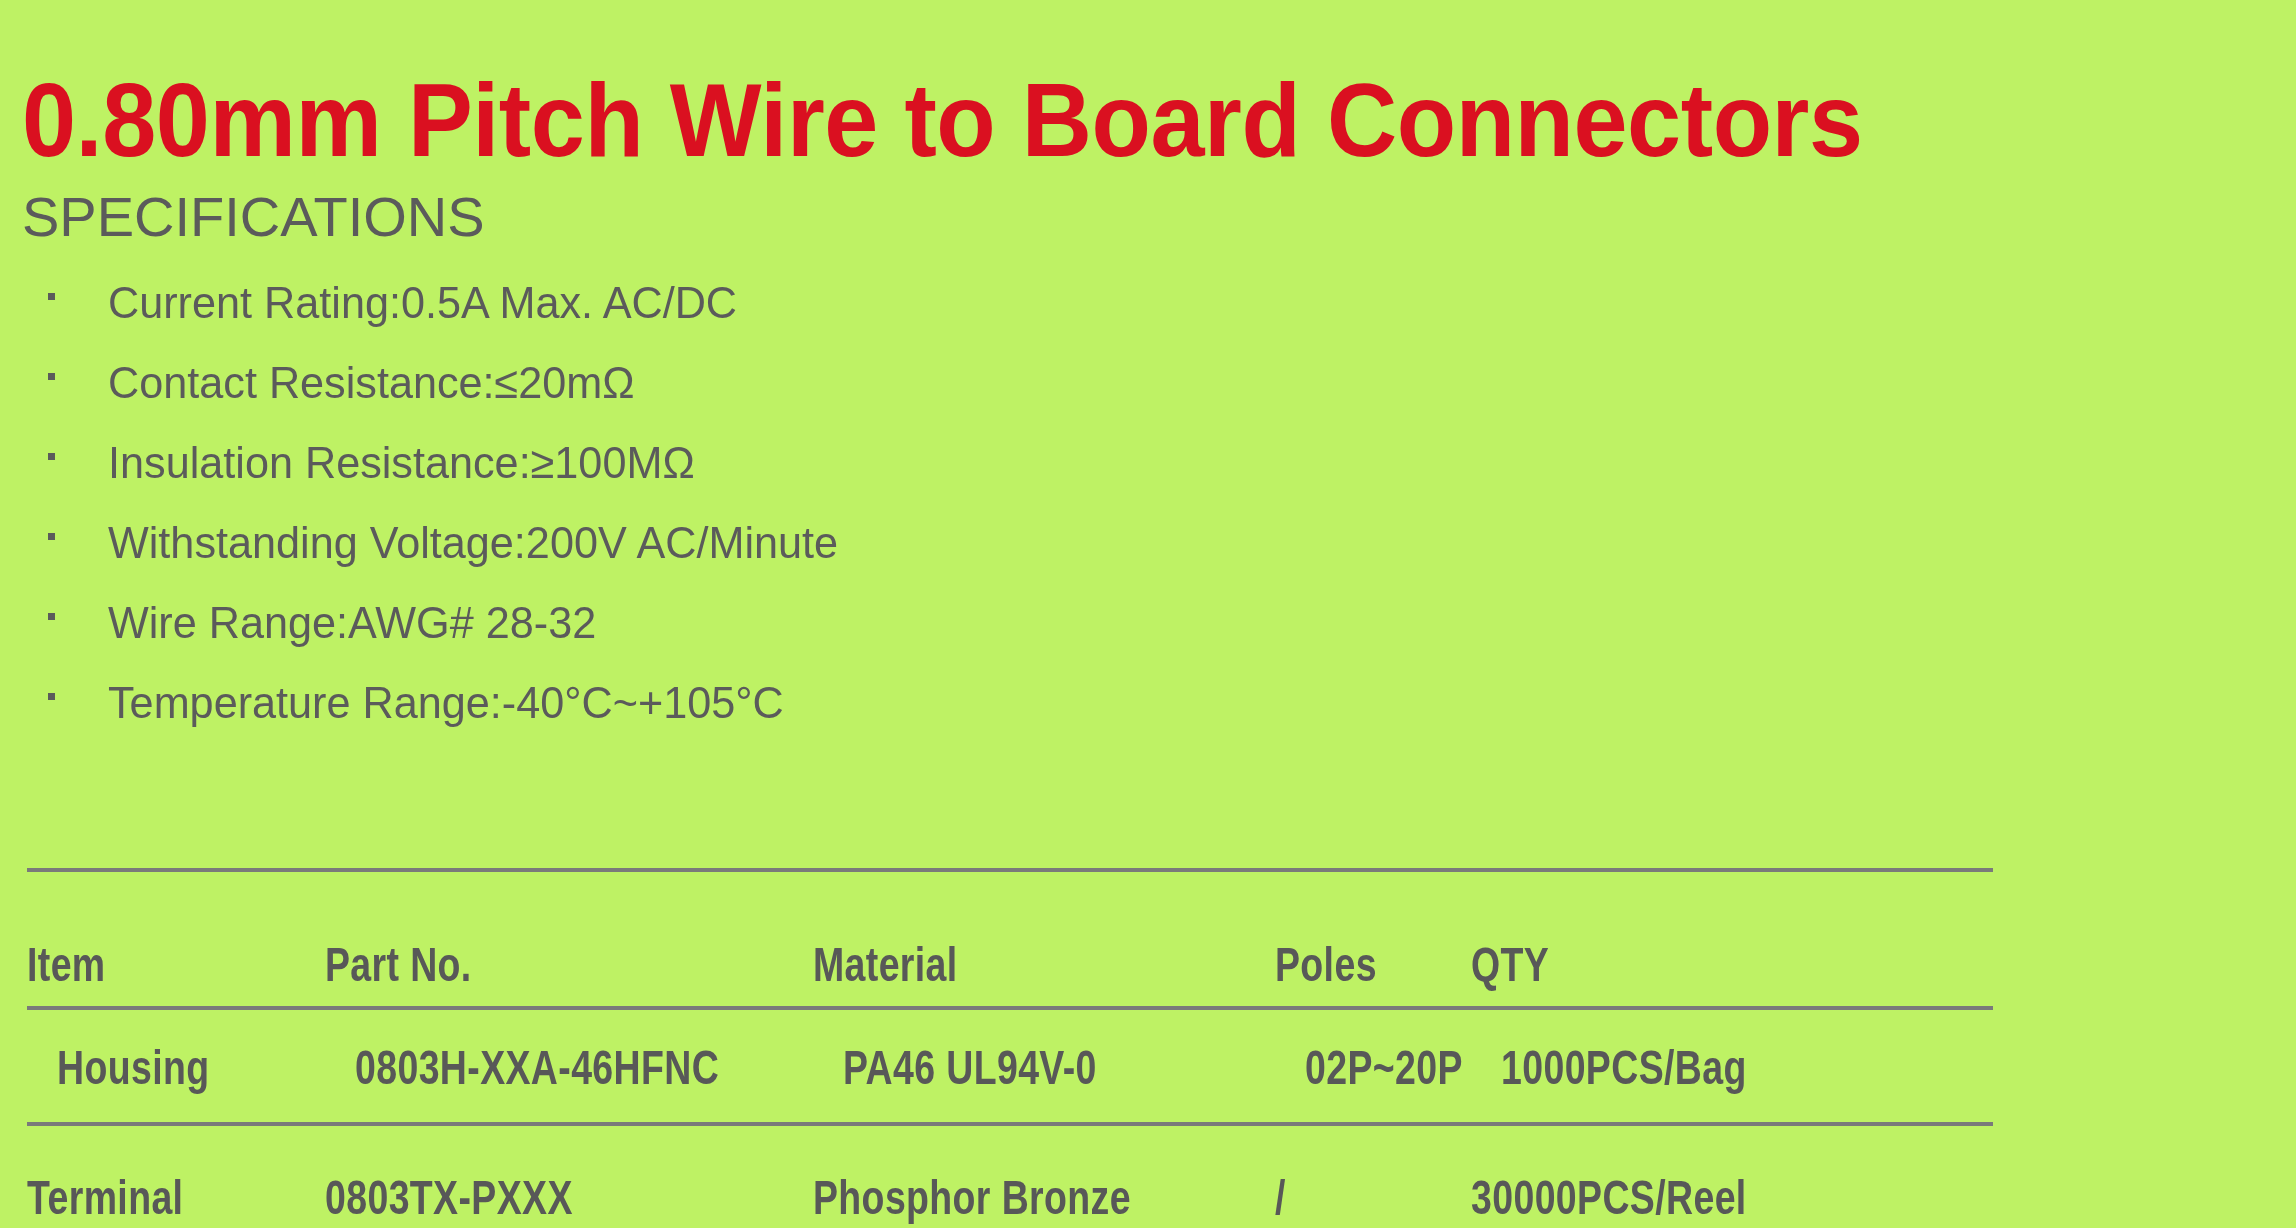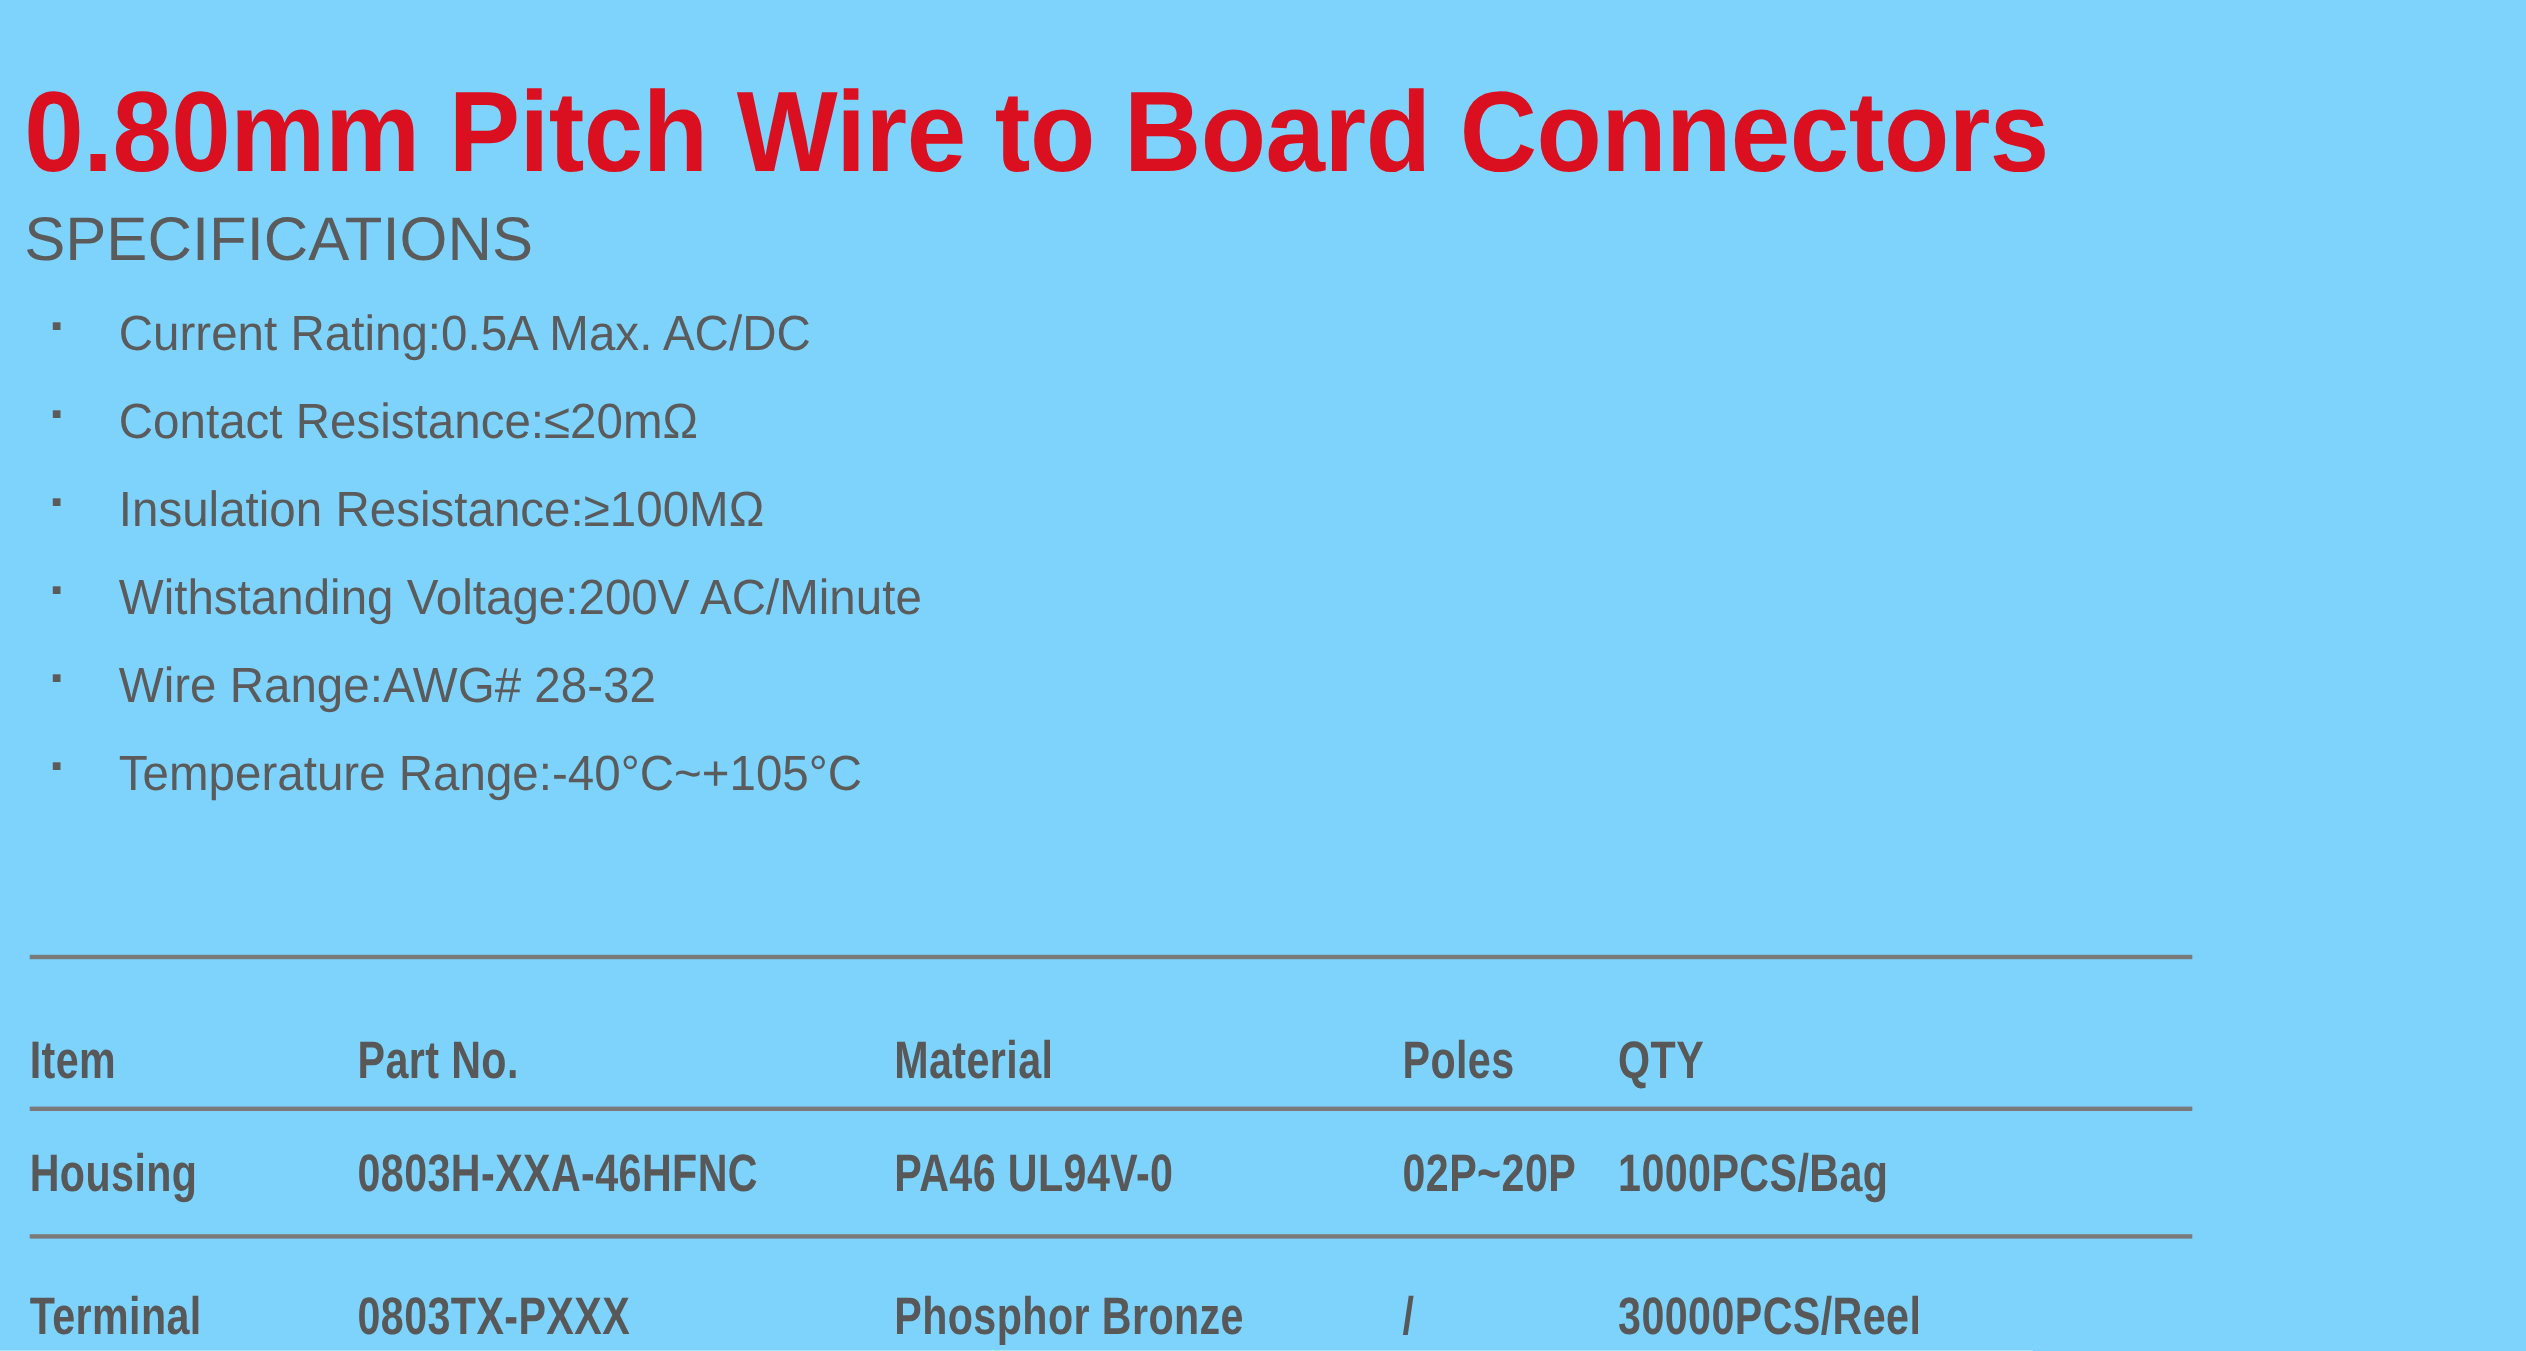--- a/index.html
+++ b/index.html
@@ -12,21 +12,21 @@
     height: 1228px;
     overflow: hidden;
     font-family: "Liberation Sans", "DejaVu Sans", sans-serif;
     -webkit-font-smoothing: antialiased;
   }
 
   .page {
     position: relative;
     width: 2296px;
     height: 1228px;
-    background: #7dd3fc;
+    background: #bef264;
   }
 
   
   .title {
     position: absolute;
     left: 22px;
     top: -4px;
     width: 2250px;
     color: #da1020;
     font-family: "Liberation Sans Narrow", "Liberation Sans", sans-serif;
@@ -108,21 +108,21 @@
   .rule-bottom { top: 254px; }
 
   .trow {
     position: absolute;
     left: 0;
     width: 1966px;
     height: 60px;
     white-space: nowrap;
   }
   .trow-head { top: 48px; margin-top: 19px; }
-  .trow-1    { top: 170px; }
+  .trow-1    { top: 170px; margin-left: 30px; }
   .trow-2    { top: 300px; }
 
   .cell {
     position: absolute;
     top: 0;
     color: #585858;
     font-family: "Liberation Sans Narrow", "Liberation Sans", sans-serif;
     font-weight: 700;
     font-size: 48px;
     line-height: 60px;

